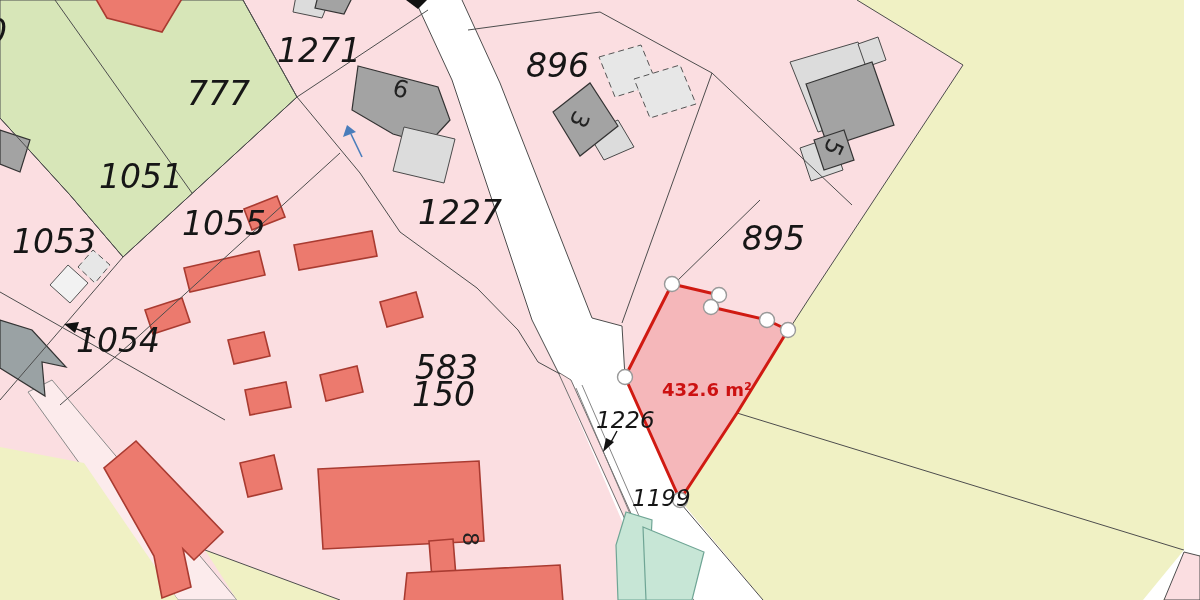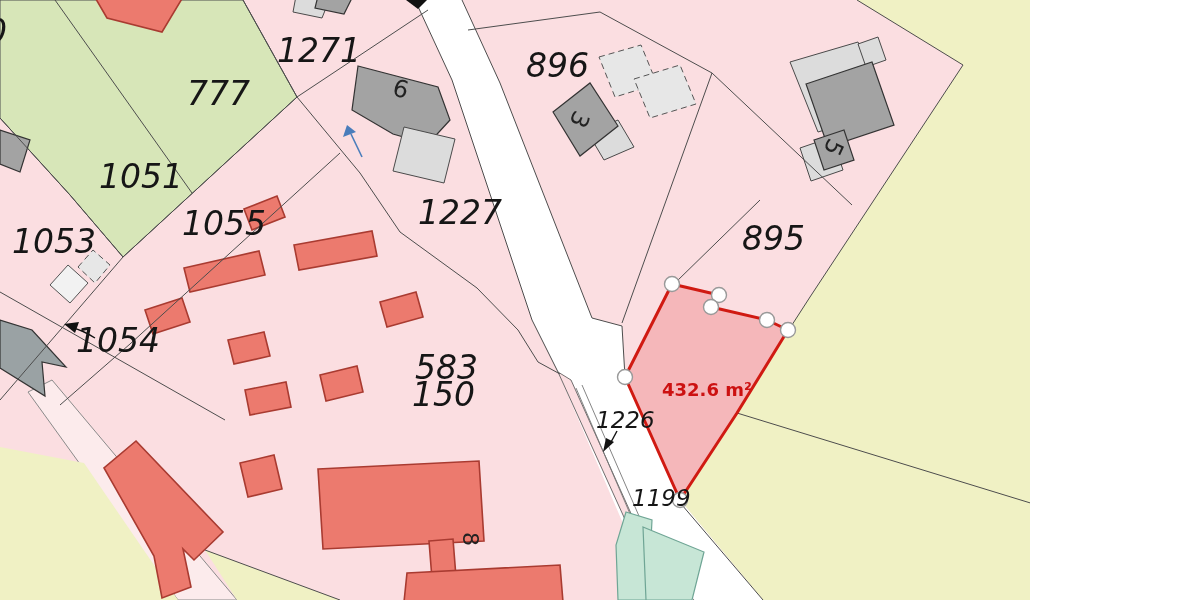--- a/index.html
+++ b/index.html
@@ -1,16 +1,16 @@
 <!DOCTYPE html>
 <html><head>
 <meta charset="utf-8">
 <style>
   html,body{margin:0;padding:0;background:#fff;}
-  #stage{position:relative;width:1030px;height:600px;overflow:hidden;font-family:"DejaVu Sans",sans-serif;}
+  #stage{position:relative;width:1200px;height:600px;overflow:hidden;font-family:"DejaVu Sans",sans-serif;}
   svg{display:block;}
   .parcel-label{font-family:"DejaVu Sans",sans-serif;font-style:italic;font-size:33px;fill:#161616;}
   .parcel-label-sm{font-family:"DejaVu Sans",sans-serif;font-style:italic;font-size:23px;fill:#161616;}
   .bldg-label{font-family:"DejaVu Sans",sans-serif;font-size:24px;fill:#222;text-anchor:middle;}
   .area-label{font-family:"DejaVu Sans",sans-serif;font-size:18px;font-weight:bold;fill:#cc1111;}
   .bline{stroke:#4d4d4d;stroke-width:1;fill:none;}
   .track{stroke:#777;stroke-width:0.9;fill:none;}
   .bred{fill:#ec7a6e;stroke:#a93b31;stroke-width:1.6;}
   .bdark{fill:#a3a3a3;stroke:#333;stroke-width:1.2;}
   .blight{fill:#dcdcdc;stroke:#4a4a4a;stroke-width:1;}

